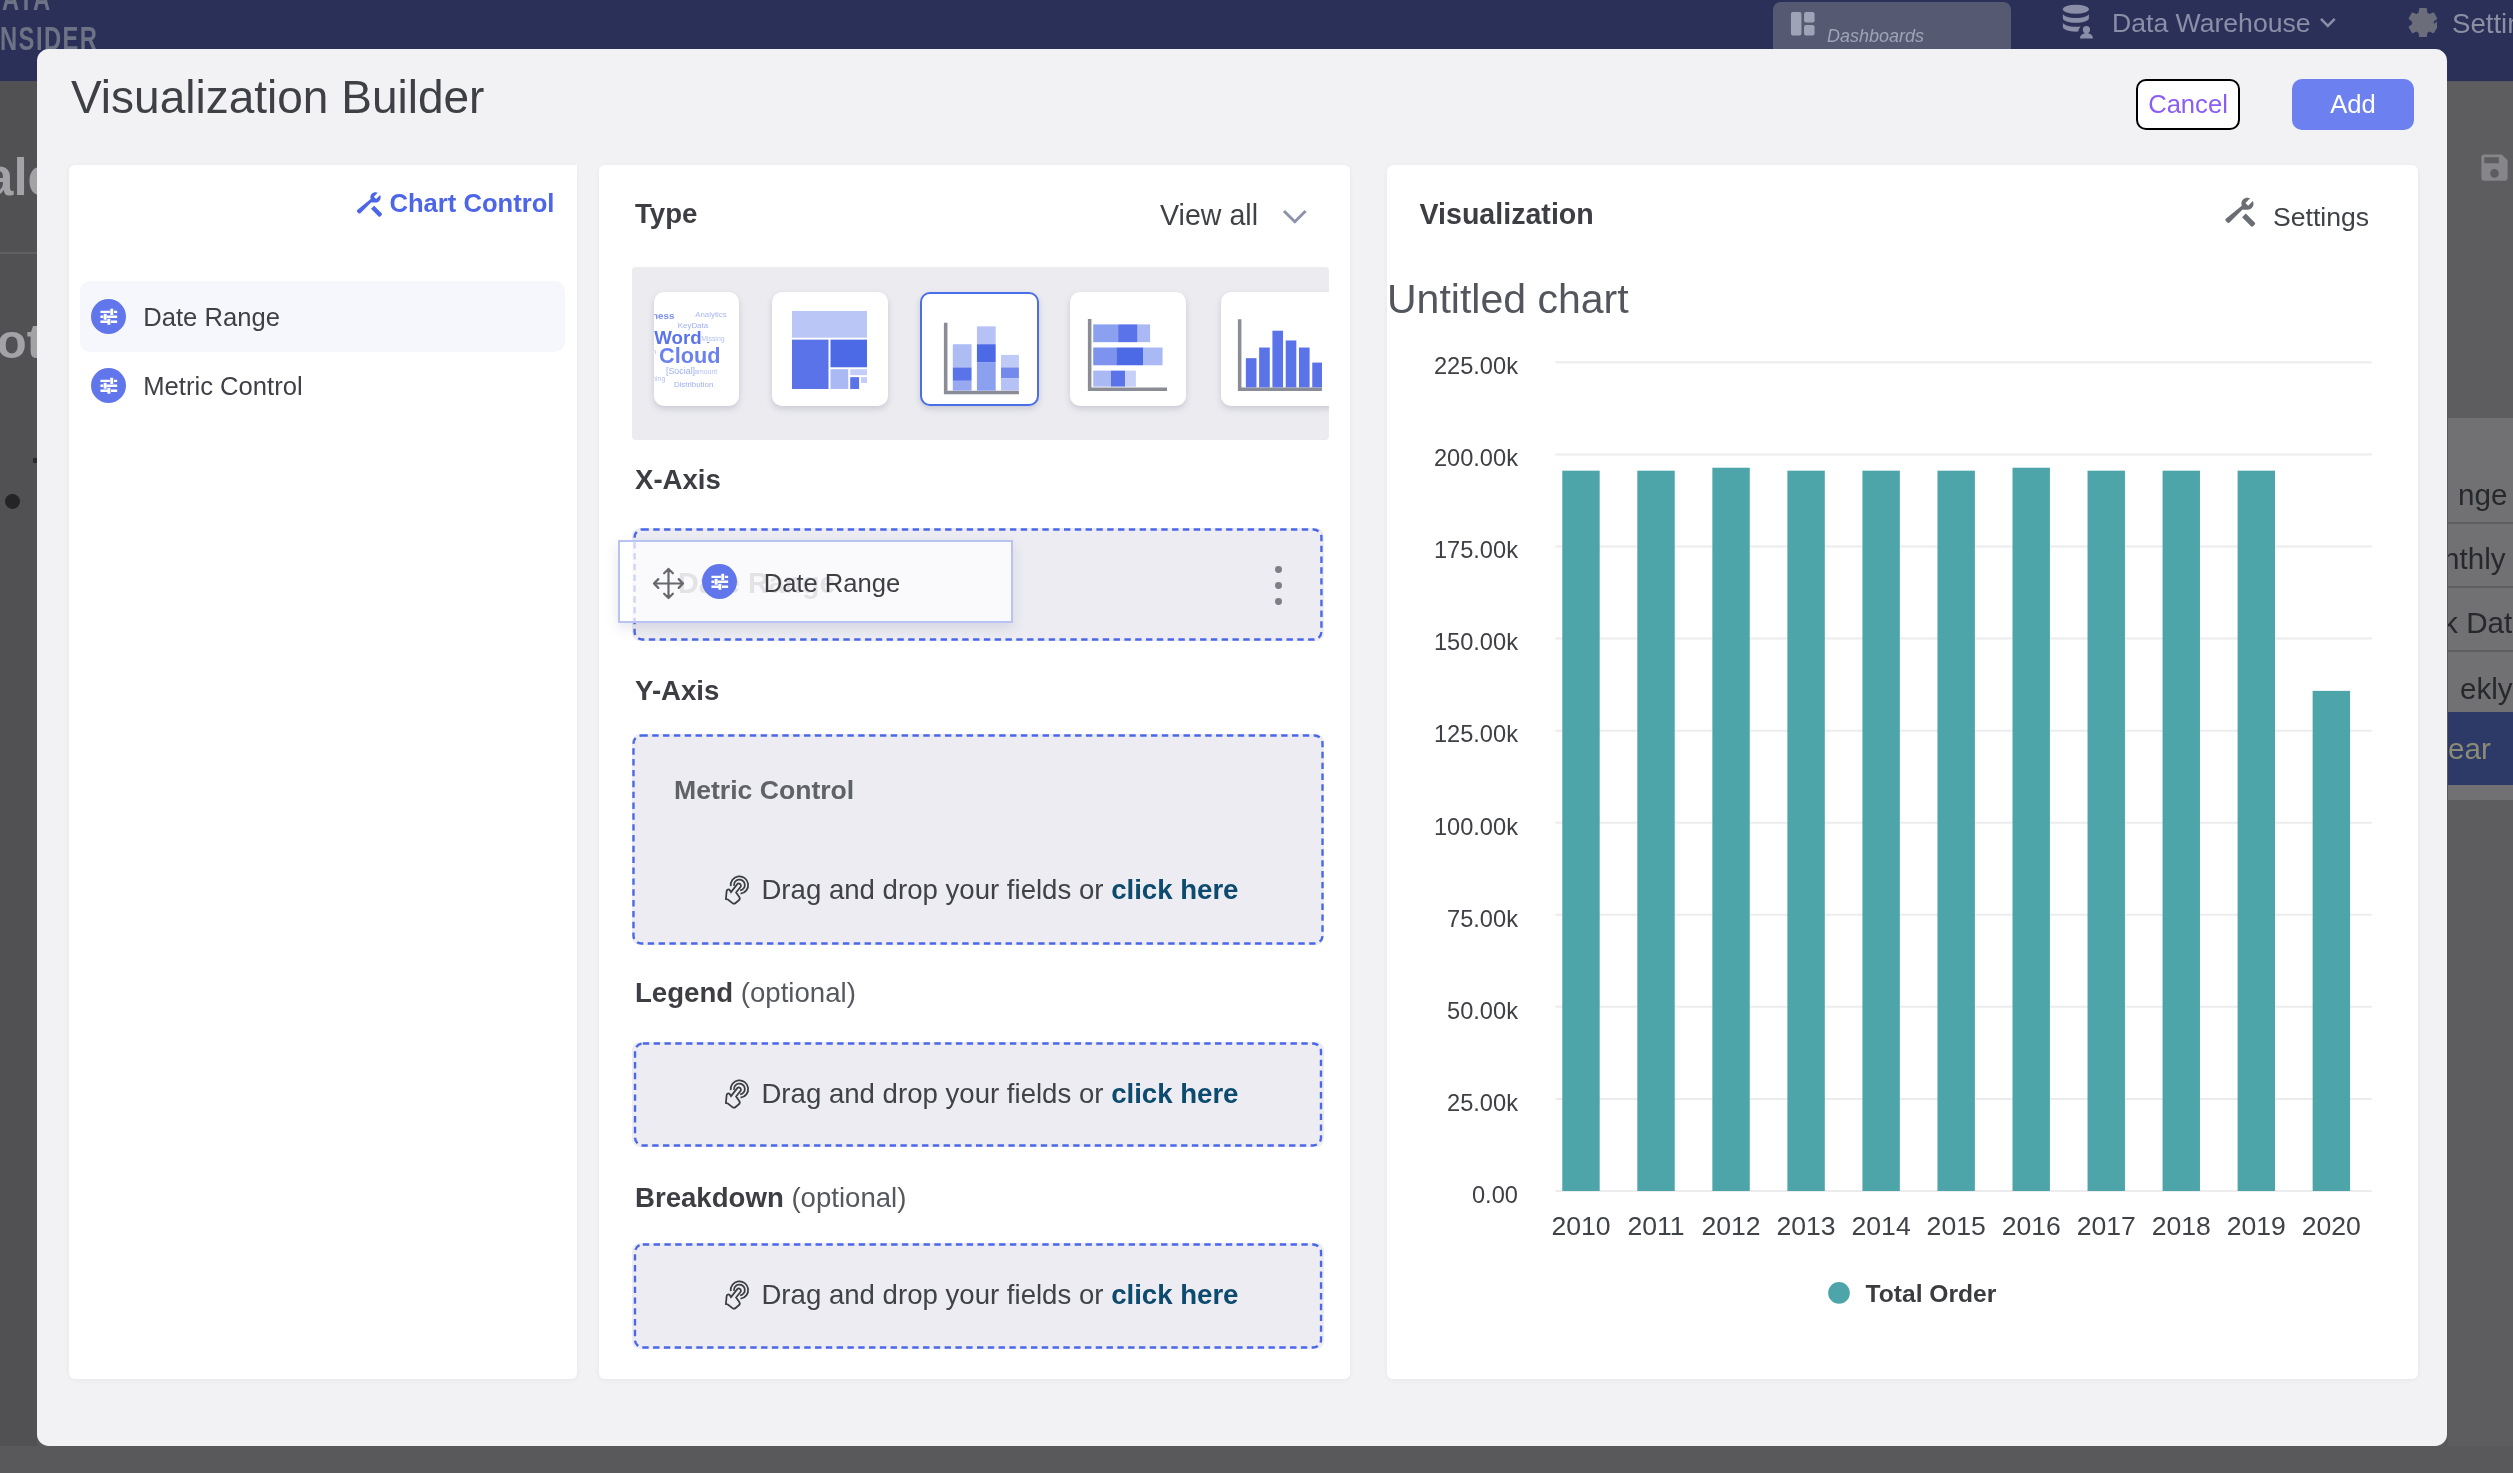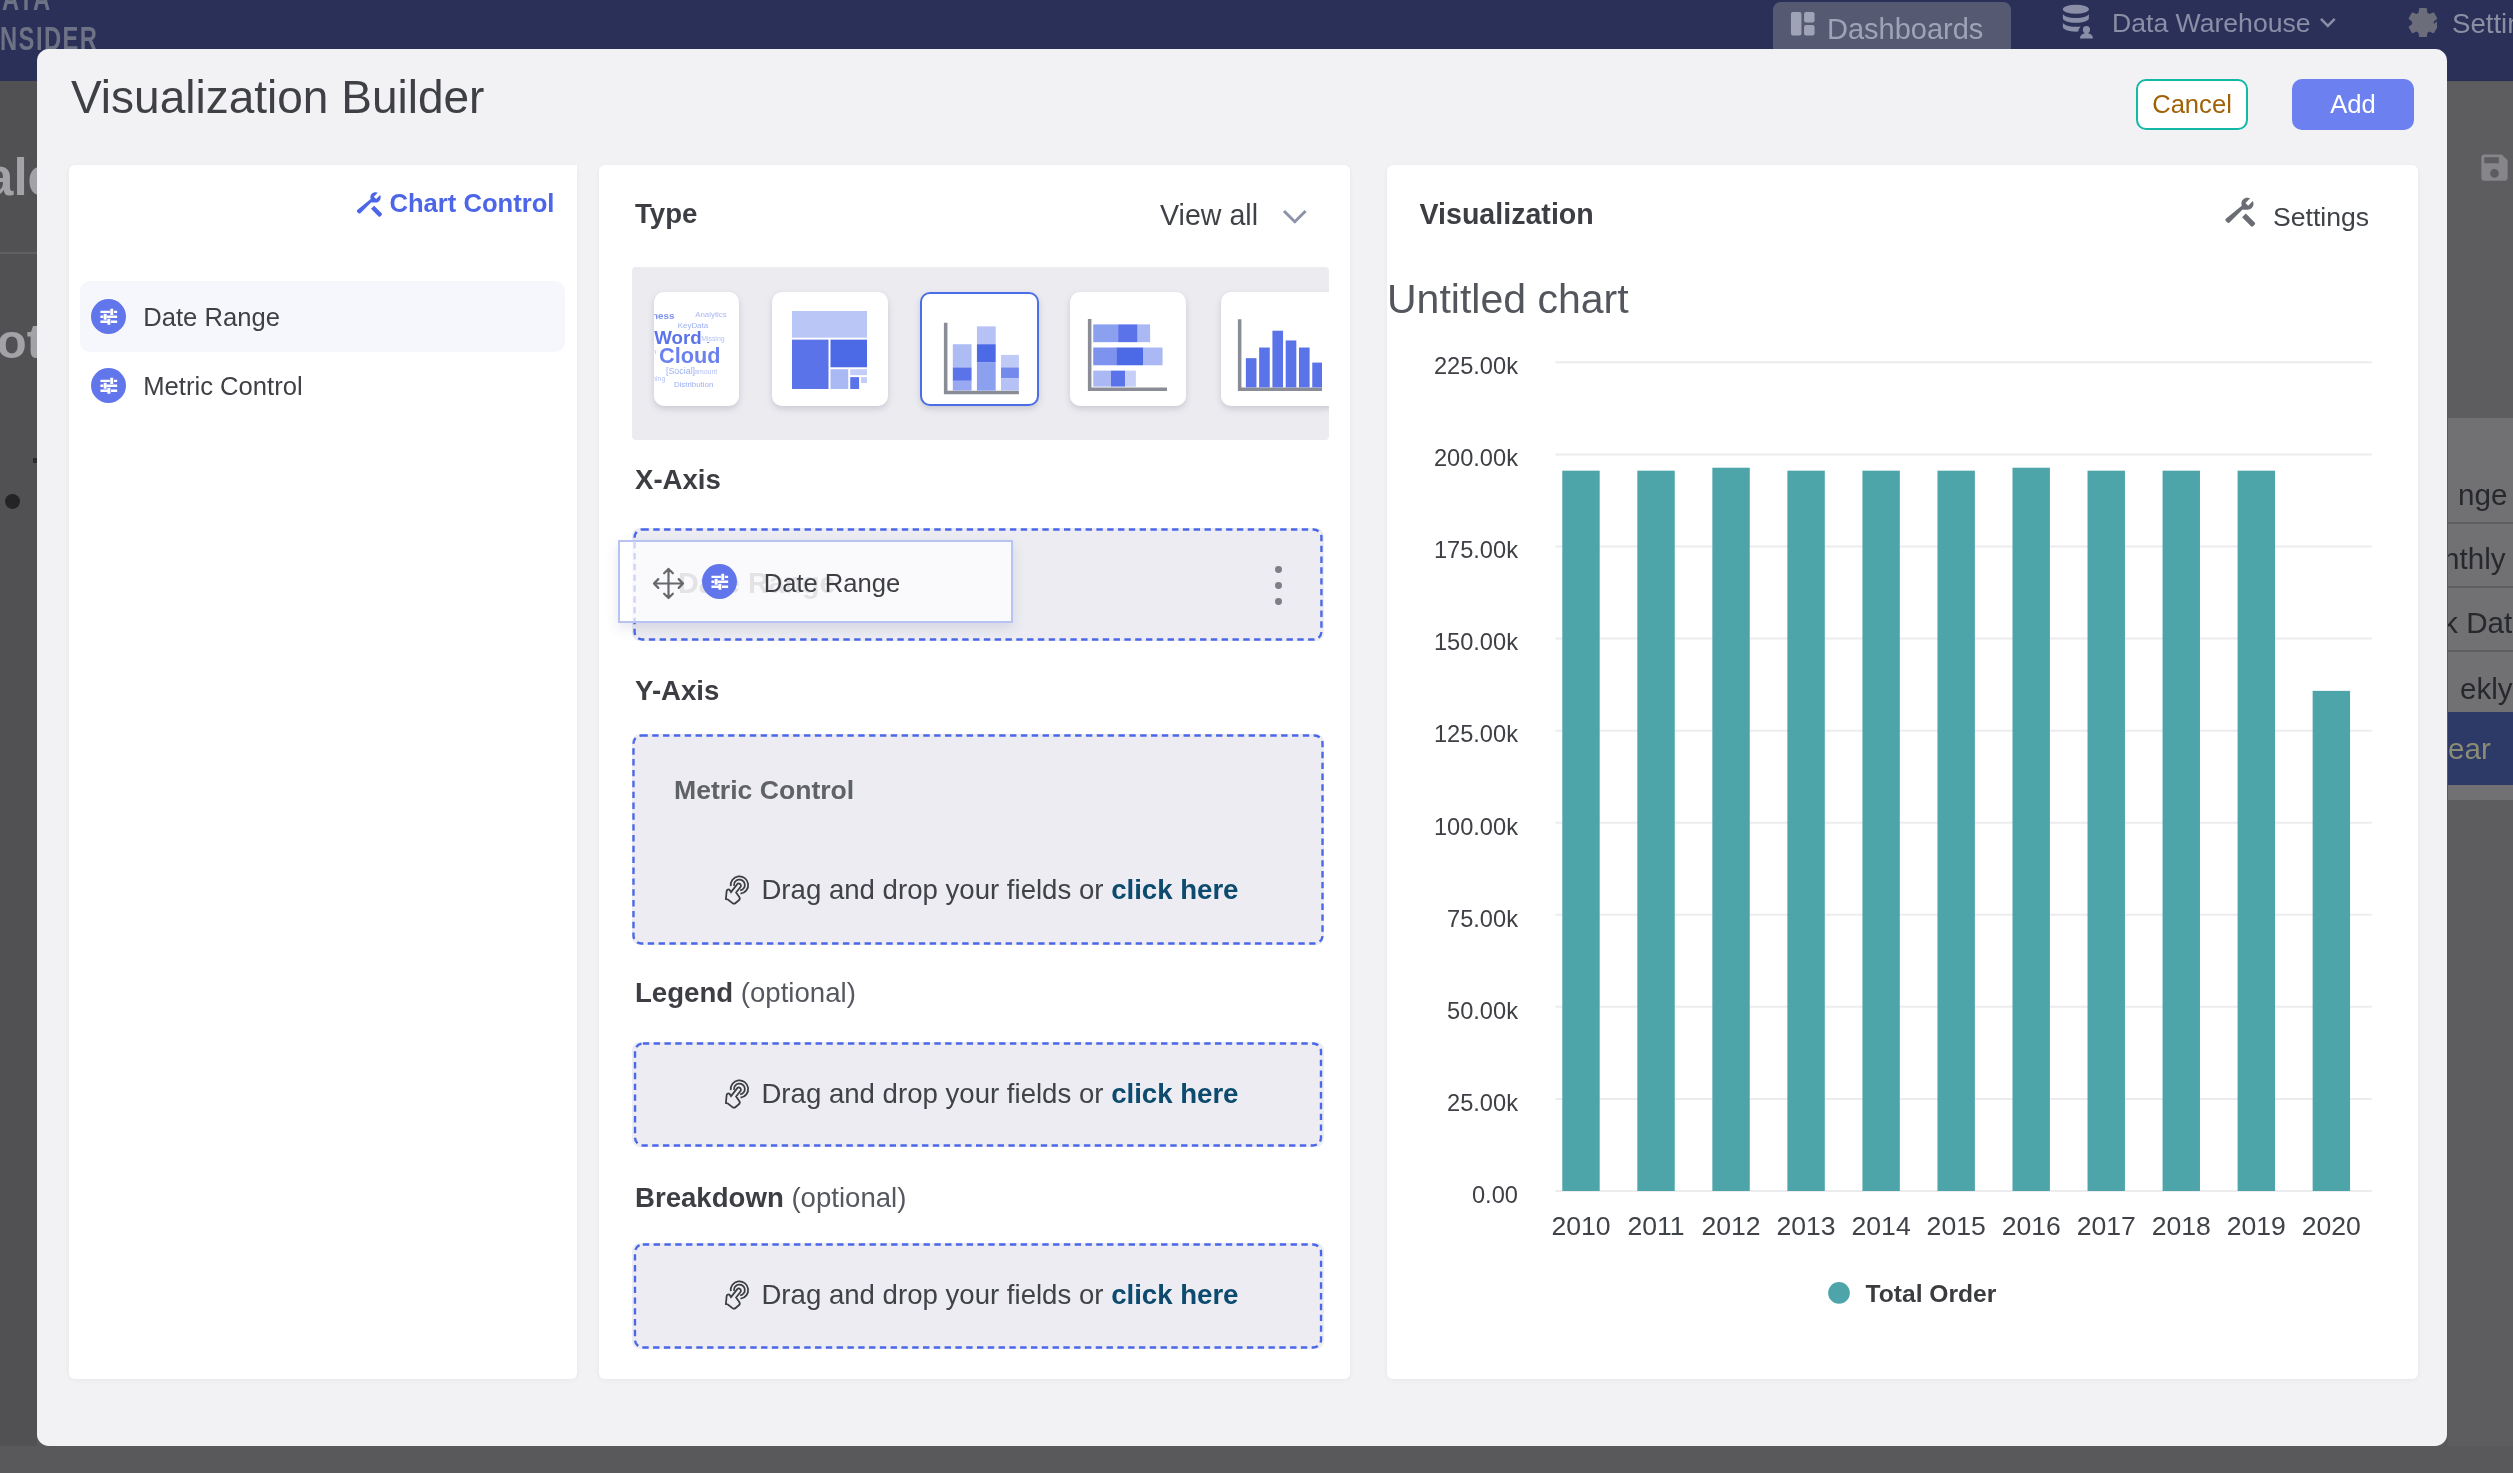--- a/index.html
+++ b/index.html
@@ -4,39 +4,39 @@
 <style>
 * { margin:0; padding:0; box-sizing:border-box; }
 html,body { width:2514px; height:1474px; overflow:hidden; }
 body { font-family:"Liberation Sans", sans-serif; background:#59595b; position:relative; }
 .abs { position:absolute; }
 
 
 #topbar { position:absolute; left:0; top:0; width:2514px; height:81px; background:#2b3059; }
 .logo { position:absolute; color:#6e7285; font-weight:bold; font-size:33px; letter-spacing:2px; transform:scaleX(0.72); transform-origin:0 0; white-space:nowrap; }
 #dashbtn { position:absolute; left:1773px; top:2px; width:238px; height:63px; background:#555a72; border-radius:7.9px; }
-#dashbtn .lbl { position:absolute; left:54px; top:11px; font-size:29px; color:#9fa3b8; }
+#dashbtn .lbl { position:absolute; left:54px; top:24px; font-size:18px; color:#9fa3b8;font-style:italic; }
 #dwlbl { position:absolute; left:2112px; top:7.9px; font-size:26.6px; color:#8a8ea6; }
 #setlbl { position:absolute; left:2452px; top:7.9px; font-size:27.6px; color:#8b8fa2; white-space:nowrap; }
 
 
 #lbig1 { position:absolute; left:-49px; top:148px; font-size:51px; font-weight:bold; color:#a3a3a7; width:99px; overflow:hidden; }
 #lbig2 { position:absolute; left:-29.6px; top:313px; font-size:49px; font-weight:bold; color:#a3a3a7; width:110px; overflow:hidden; }
 #ltick { position:absolute; left:32.5px; top:458px; width:8.9px; height:4.9px; background:#2c2c2e; }
 #lbullet { position:absolute; left:4.9px; top:494px; width:14.8px; height:14.8px; border-radius:50%; background:#242426; }
 #rpanelbg { position:absolute; left:2448px; top:418px; width:66px; height:382px; background:#717173; }
 .rline { position:absolute; left:2448px; width:66px; height:2px; background:#5f5f61; }
 .ritem { position:absolute; left:2448px; width:66px; font-size:29.6px; color:#26282c; white-space:nowrap; overflow:hidden; }
 #rsel { position:absolute; left:2448px; top:712px; width:66px; height:73px; background:#2d3966; }
 #rsel span { position:absolute; left:0; top:19.7px; font-size:29.6px; color:#8c8c76; }
 
 
 #modal { position:absolute; left:37px; top:49px; width:2410px; height:1397px; background:#f2f2f5; border-radius:11.8px; }
 #mtitle { position:absolute; left:34px; top:20.7px; font-size:46px; font-weight:500; color:#3f4045; }
-#btnCancel { position:absolute; left:2099px; top:29.6px; width:112px; height:51px; background:#fff; border:2px solid #14b8a6; border-radius:9.9px; font-size:25.6px; color:#a16207; text-align:center; line-height:47px; }
+#btnCancel { position:absolute; left:2099px; top:29.6px; width:104px; height:51px; background:#fff; border:2px solid #000000; border-radius:9.9px; font-size:25.6px; color:#8b5cf6; text-align:center; line-height:47px; }
 #btnAdd { position:absolute; left:2255px; top:29.6px; width:122px; height:51px; background:#6c80f0; border-radius:9.9px; font-size:25.6px; color:#fff; text-align:center; line-height:51px; }
 
 .panel { position:absolute; top:116px; height:1214px; background:#fff; border-radius:5.9px; box-shadow:0 1px 4.9px rgba(0,0,0,0.05); }
 #panelL { left:31.5px; width:508px; }
 #panelM { left:562px; width:751px; }
 #panelR { left:1350px; width:1031px; }
 
 
 #tabDb { position:absolute; left:0; top:0; width:252px; height:77px; background:#f6f7f9; border-radius:5.9px 0 0 0; }
 #tabDb span { position:absolute; left:90px; top:23.6px; font-size:25.6px; font-weight:bold; color:#3a3b40; }

